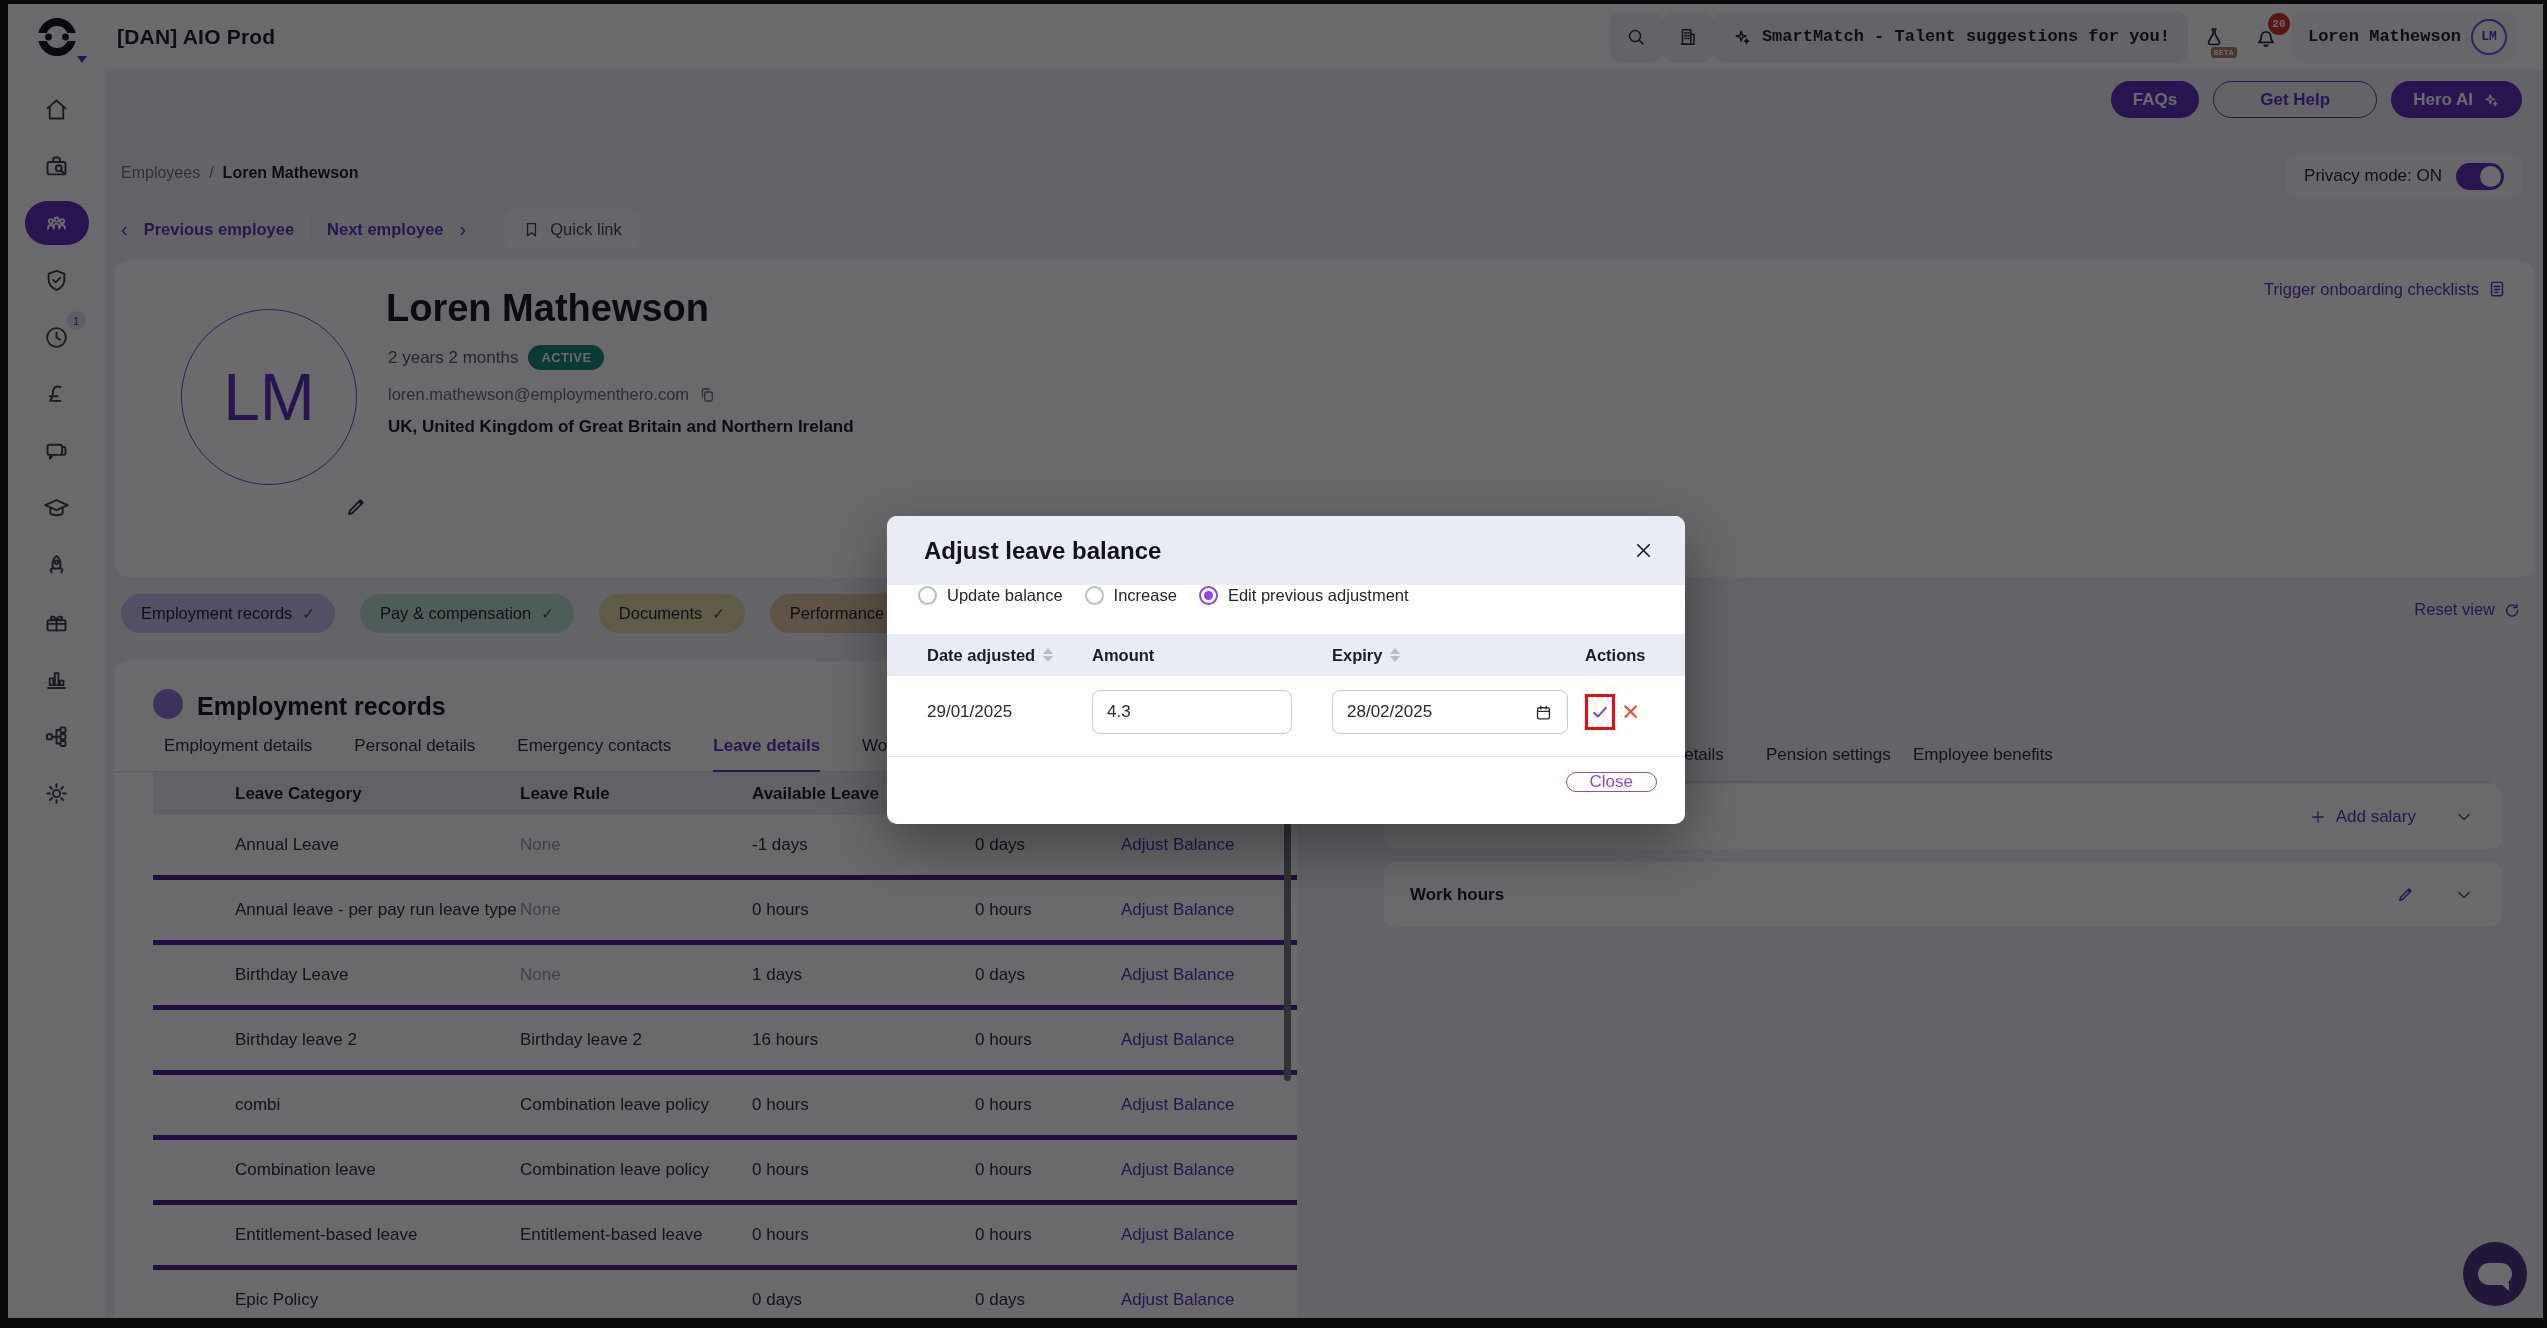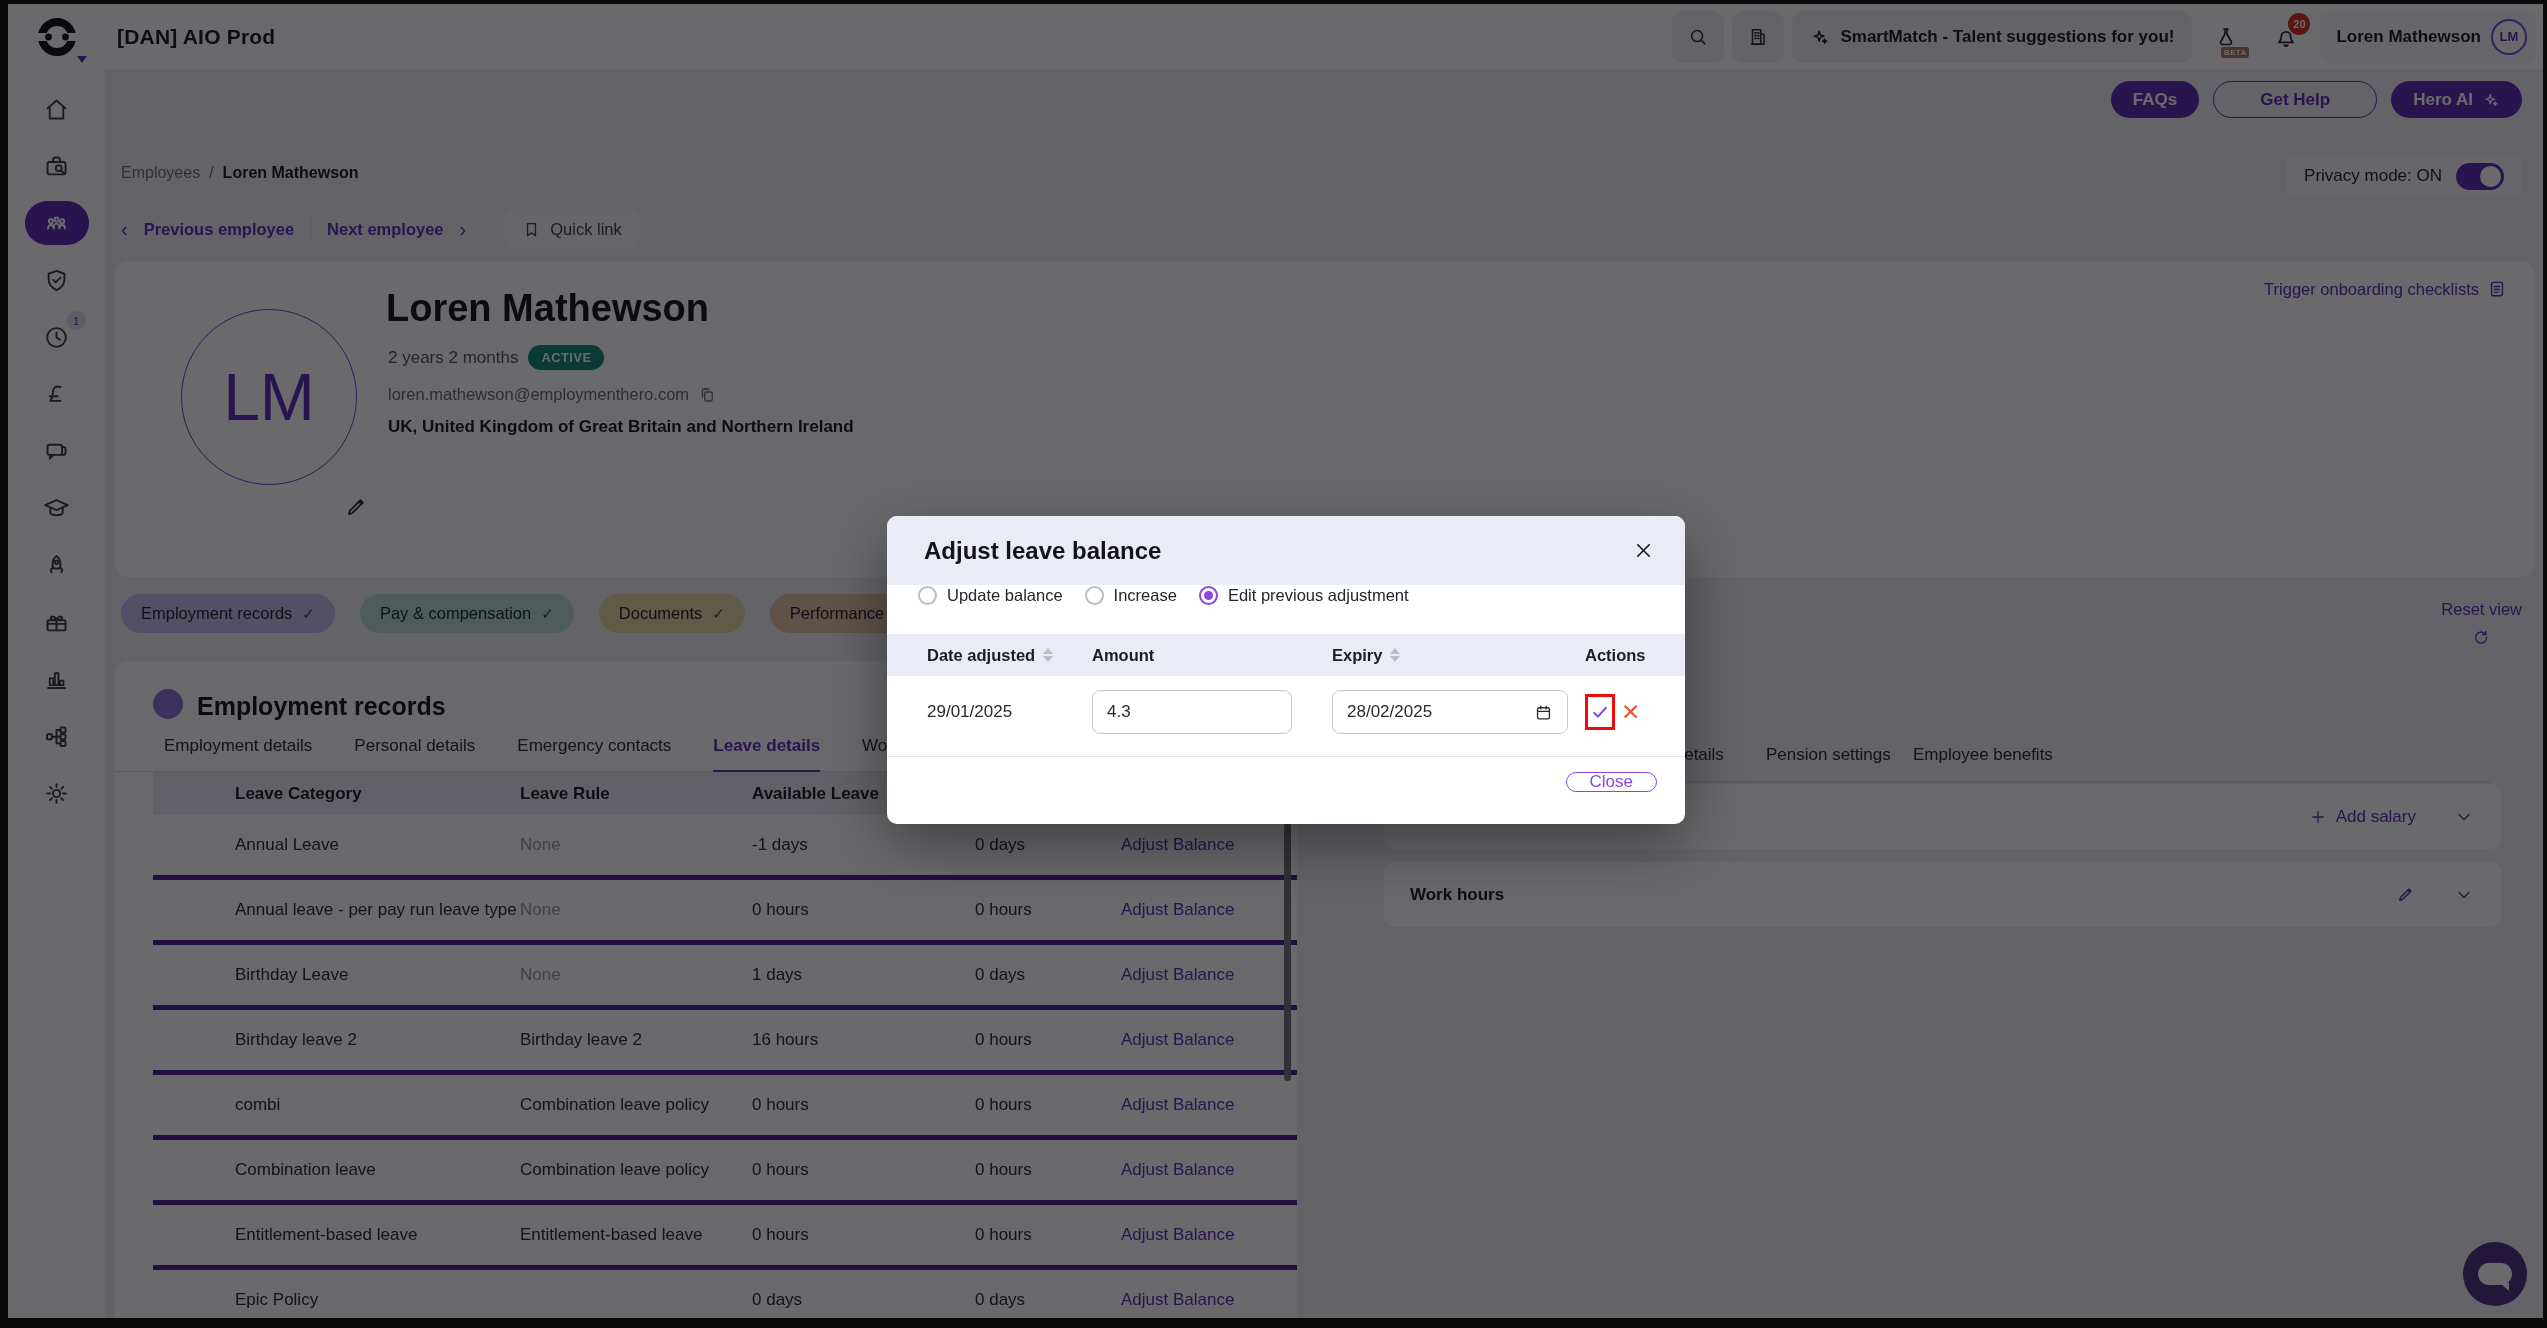--- a/index.html
+++ b/index.html
@@ -9,21 +9,21 @@
             font-family:"Liberation Sans", sans-serif; color:#1b1923; }
   .page { position:absolute; inset:0; }
   svg { display:block; }
   .ic { stroke:currentColor; fill:none; stroke-width:1.7; stroke-linecap:round; stroke-linejoin:round; }
 
   
   .topbar { position:absolute; top:0; left:0; right:0; height:65px; background:#ffffff; display:flex; align-items:center; z-index:2; }
   .logo-wrap { width:97px; display:flex; justify-content:center; position:relative; }
   .logo-caret { position:absolute; right:18px; bottom:-4px; width:0; height:0; border-left:5px solid transparent; border-right:5px solid transparent; border-top:7px solid #5A2DB8; }
   .app-title { font-size:21px; font-weight:800; letter-spacing:.2px; margin-left:12px; }
-  .tb-right { margin-left:auto; display:flex; align-items:center; gap:8px; padding-right:6px; }
+  .tb-right { margin-left:auto; display:flex; align-items:center; gap:0; padding-right:26px;font-family:Liberation Mono, monospace; }
   .tb-btn { width:52px; height:52px; border-radius:12px; background:#f1f1f4; display:flex; align-items:center; justify-content:center; color:#2a2a30; position:relative; }
   .tb-btn.flat { background:transparent; }
   .smartmatch { height:52px; border-radius:12px; background:#f1f1f4; display:flex; align-items:center; gap:10px; padding:0 18px; font-size:17px; font-weight:700; color:#1b1923; }
   .beta-chip { position:absolute; right:3px; bottom:5px; background:#b5766b; color:#fff; font-size:8px; font-weight:700; padding:1px 3px; border-radius:3px; letter-spacing:.3px; }
   .bell-badge { position:absolute; top:2px; right:2px; min-width:22px; height:22px; border-radius:11px; background:#d93025; color:#fff; font-size:11px; font-weight:700; display:flex; align-items:center; justify-content:center; padding:0 4px; }
   .user-pill { height:52px; border-radius:12px; background:#f7f7f9; display:flex; align-items:center; gap:10px; padding:0 10px 0 16px; font-size:17px; font-weight:700; }
   .user-avatar { width:36px; height:36px; border-radius:50%; border:2px solid #7A4DE0; color:#5A2DB8; font-size:13px; font-weight:700; display:flex; align-items:center; justify-content:center; background:#fff; }
 
   
   .sidebar { position:absolute; top:65px; left:0; bottom:0; width:97px; background:#ffffff; display:flex; flex-direction:column; align-items:center; padding-top:18px; gap:13px; z-index:2; }
@@ -53,21 +53,21 @@
   .p-name { position:absolute; top:26px; left:271px; font-size:38px; font-weight:800; color:#17141d; }
   .p-sub { position:absolute; top:84px; left:273px; display:flex; align-items:center; gap:10px; font-size:17px; color:#55525e; }
   .badge-active { background:#0E8A73; color:#fff; font-size:13px; font-weight:700; letter-spacing:.4px; padding:5px 13px; border-radius:13px; }
   .p-email { position:absolute; top:124px; left:273px; display:flex; align-items:center; gap:9px; font-size:16.5px; color:#6b6875; }
   .p-loc { position:absolute; top:156px; left:273px; font-size:17px; font-weight:700; color:#1b1923; }
   .trigger-link { position:absolute; top:18px; right:28px; display:flex; align-items:center; gap:8px; color:#5A2DB8; font-size:16.5px; }
 
   .pills-row { position:absolute; top:525px; left:16px; display:flex; gap:25px; }
   .cat-pill { height:39px; border-radius:20px; display:flex; align-items:center; gap:10px; padding:0 20px; font-size:16.5px; color:#1f1d26; white-space:nowrap; }
   .pill-check { font-size:15px; color:#3c3a45; }
-  .reset-view { position:absolute; top:531px; right:21px; display:flex; align-items:center; gap:8px; color:#5A2DB8; font-size:16.5px;flex-direction:column; }
+  .reset-view { position:absolute; top:531px; right:21px; display:flex; align-items:center; gap:8px; color:#5A2DB8; font-size:16.5px; }
 
   
   .er-card { position:absolute; top:592px; left:10px; width:1182px; height:671px; background:#fff; border-radius:14px 14px 0 0; overflow:hidden; }
   .er-dot { position:absolute; top:28px; left:38px; width:30px; height:30px; border-radius:50%; background:#8d77d9; }
   .er-title { position:absolute; top:31px; left:82px; font-size:25px; font-weight:800; color:#17141d; }
   .er-tabs { position:absolute; top:75px; left:0; right:0; height:36px; display:flex; gap:42px; padding-left:49px; border-bottom:1px solid #dcdce2; font-size:17px; color:#2a2832; }
   .er-tab { padding-bottom:10px; white-space:nowrap; }
   .er-tab.active { color:#5A2DB8; font-weight:700; border-bottom:3px solid #5A2DB8; margin-bottom:-2px; }
   .lt-head { position:absolute; top:111px; left:38px; right:0; height:43px; background:#e9ecf3; display:grid; grid-template-columns:285px 232px 223px 146px auto; padding-left:82px; align-items:center; font-weight:700; font-size:17px; color:#1d1b24; }
   .lt-head .hcell { display:flex; align-items:center; gap:7px; }

